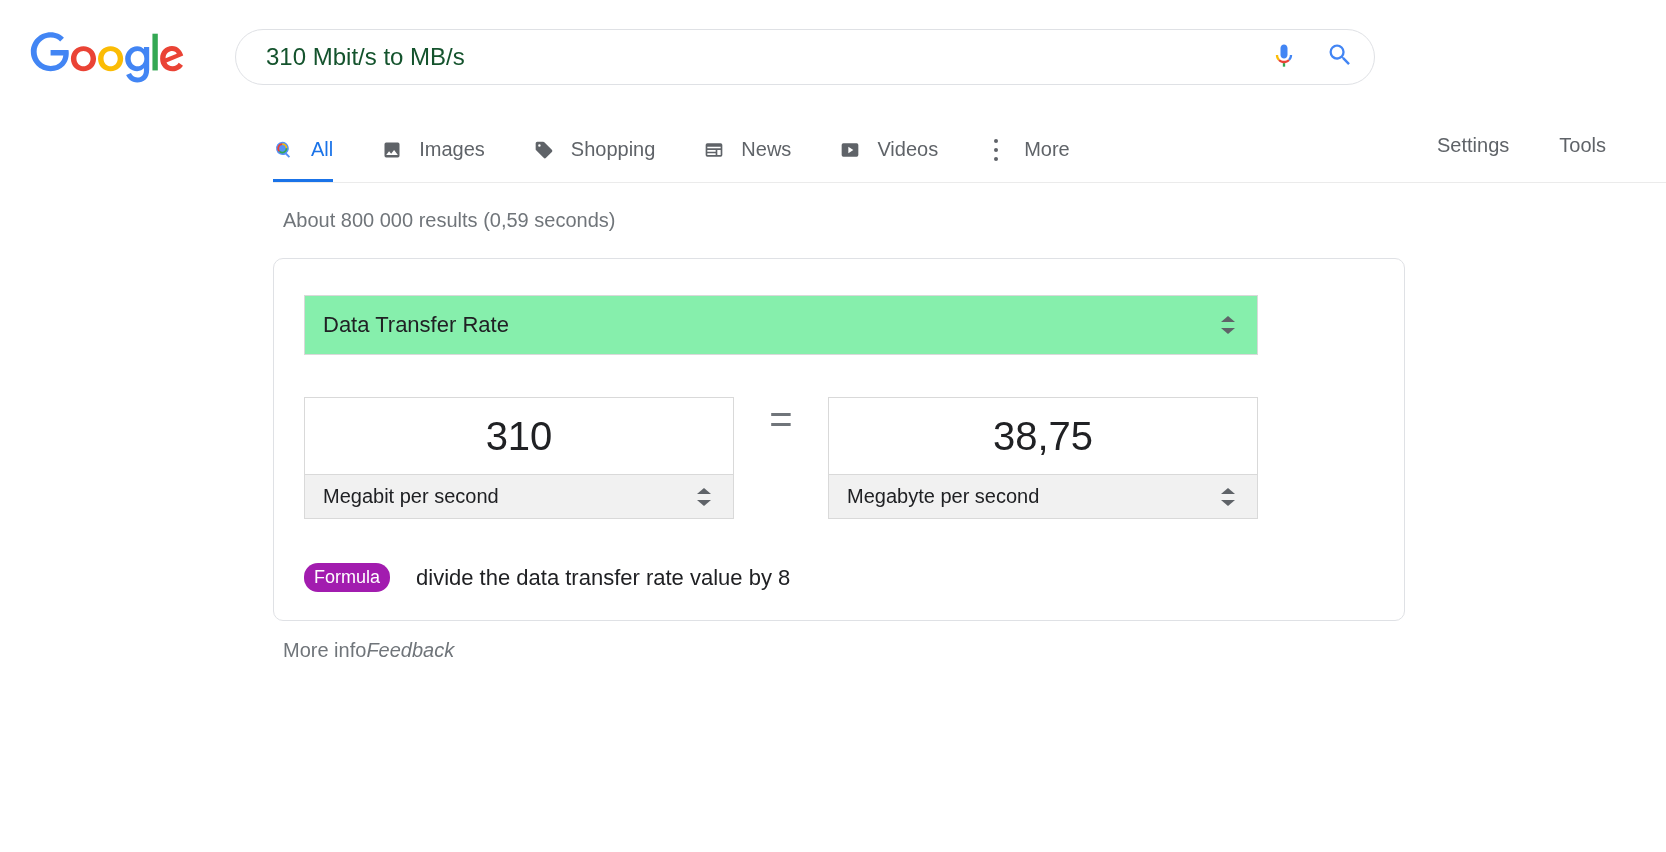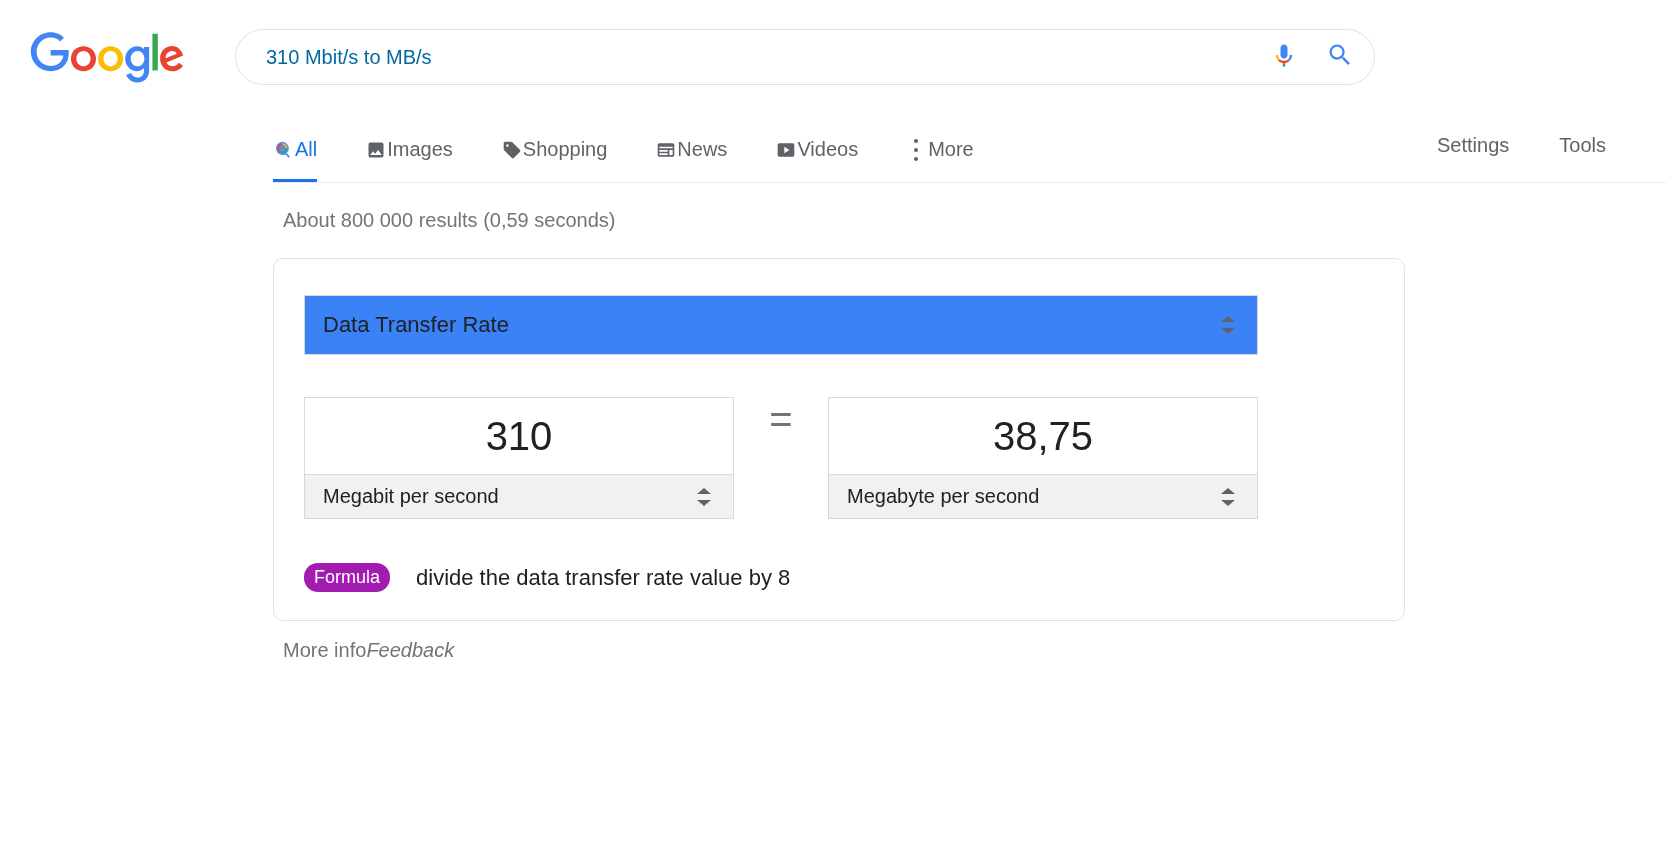--- a/index.html
+++ b/index.html
@@ -24,22 +24,22 @@
     border: 1px solid #dfe1e5;
     border-radius: 28px;
     display: flex;
     align-items: center;
     padding: 0 20px 0 30px;
   }
   .searchbox input {
     flex: 1;
     border: none;
     outline: none;
-    font-size: 20px;
-    color: #0369a1;
+    font-size: 24px;
+    color: #14532d;
     background: transparent;
   }
   .mic-icon { margin-right: 28px; cursor: pointer; }
   .search-icon { cursor: pointer; }
   .tabs-row {
     margin-left: 273px;
     margin-top: 38px;
     display: flex;
     align-items: center;
     border-bottom: 1px solid #ebebeb;
@@ -47,21 +47,21 @@
   }
   .tabs-row-inner {
     display: flex;
     align-items: center;
     width: 100%;
     padding-right: 60px;
   }
   .tab {
     display: flex;
     align-items: center;
-    gap: 0;
+    gap: 16px;
     font-size: 20px;
     color: #5f6368;
     padding: 12px 0 18px 0;
     margin-right: 48px;
     cursor: pointer;
     border-bottom: 3px solid transparent;
   }
   .tab.active {
     color: #1a73e8;
     border-bottom: 3px solid #1a73e8;
@@ -91,21 +91,21 @@
     margin-left: 273px;
     margin-top: 26px;
     width: 1132px;
     border: 1px solid #dfe1e5;
     border-radius: 10px;
     padding: 36px 30px 28px 30px;
   }
   .category-select {
     width: 954px;
     height: 60px;
-    background: #3b82f6;
+    background: #86efac;
     border: 1px solid #d9d9d9;
     display: flex;
     align-items: center;
     justify-content: space-between;
     padding: 0 22px 0 18px;
     font-size: 22px;
     color: #202124;
     cursor: pointer;
   }
   .conv-row {

